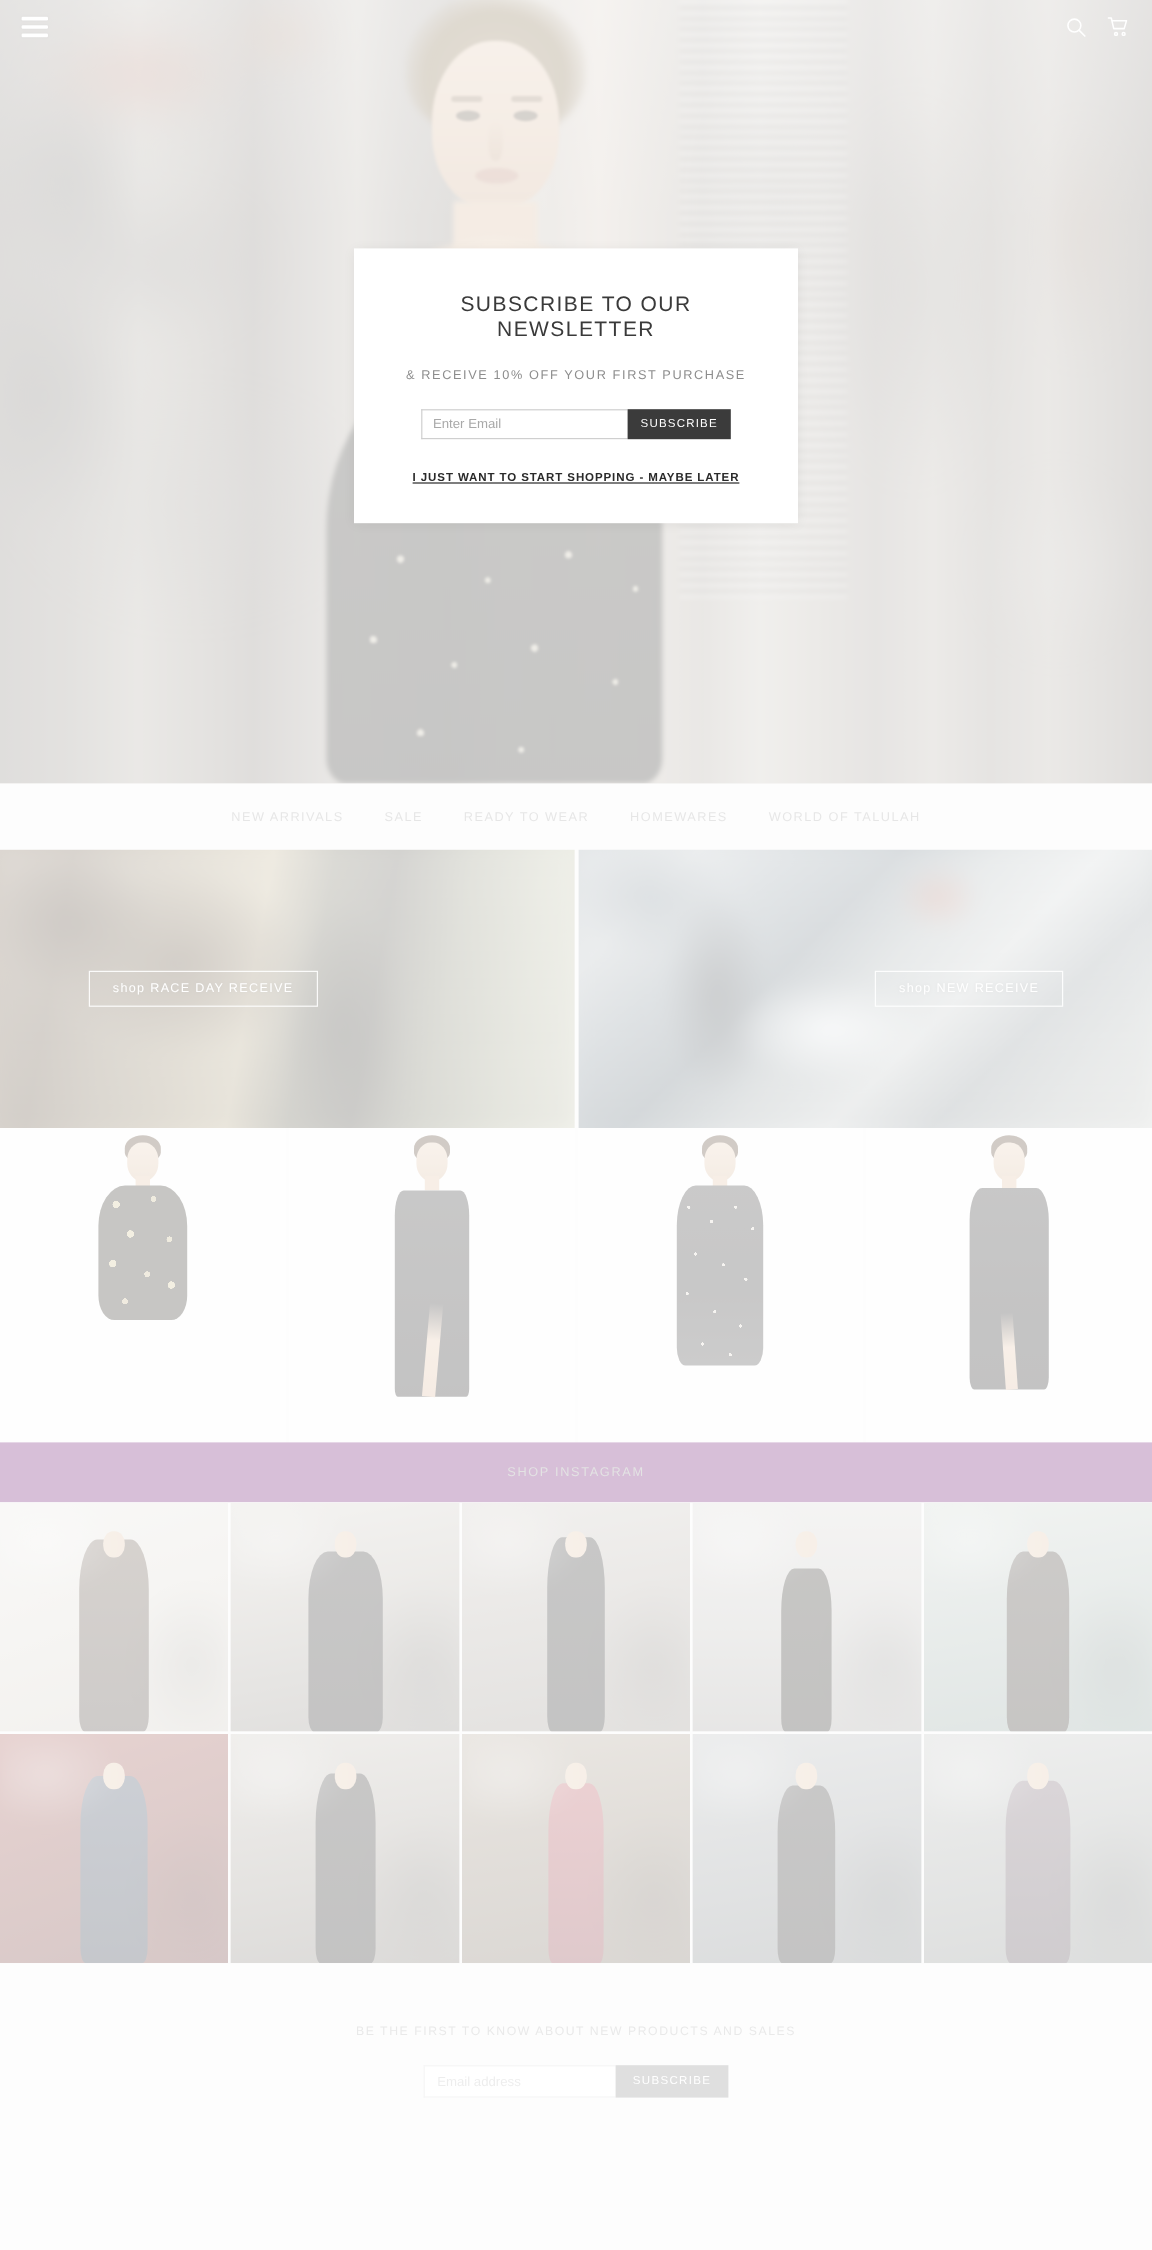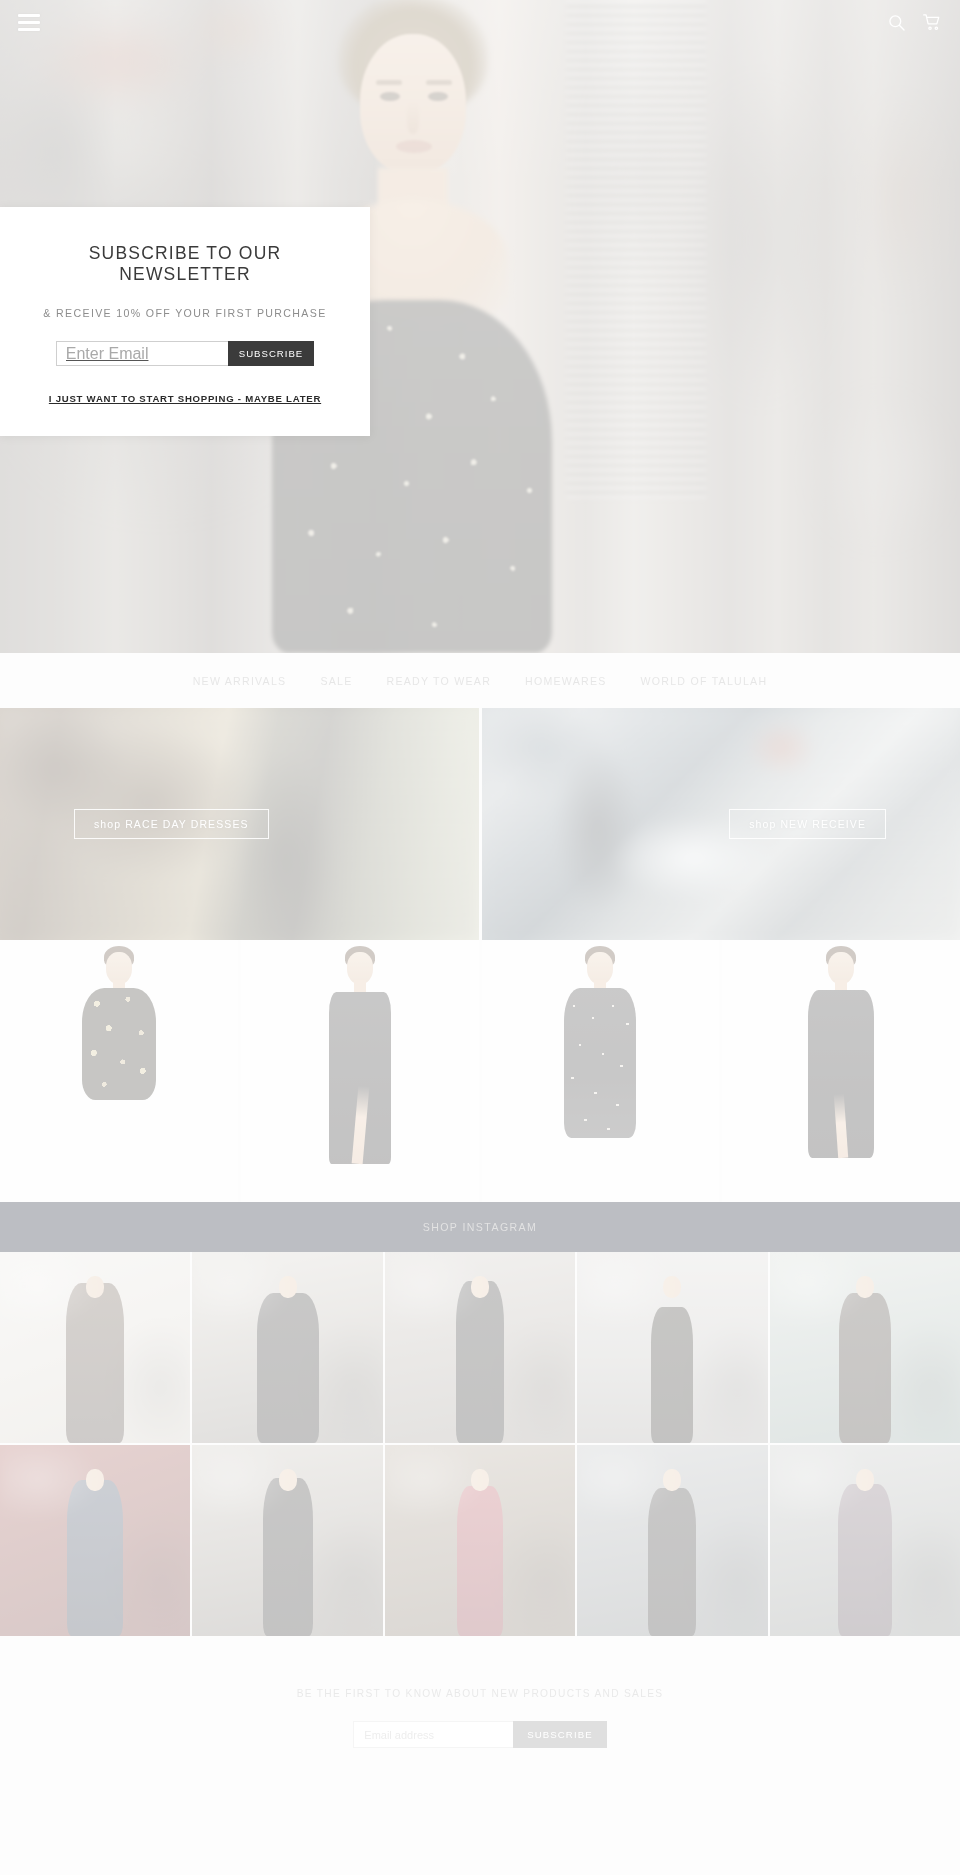--- a/index.html
+++ b/index.html
@@ -163,21 +163,21 @@
   .header-spacer { flex: 1; }
   .header-icons { display:flex; align-items:center; gap:16px; }
   .icon-btn { cursor:pointer; line-height:0; }
   .icon-btn svg { display:block; }
 
   
   .modal-wrap {
     position: absolute;
     left: 0; top: 0; width: 960px; height: 653px;
     z-index: 80;
-    display: flex; align-items: center; justify-content: flex-start;
+    display: flex; align-items: center; justify-content: center;
   }
   .modal {
     width: 370px;
     background: #ffffff;
     padding: 36px 26px 30px;
     text-align: center;
     box-shadow: 0 1px 10px rgba(0,0,0,.06);
     margin-top: -10px;
   }
   .modal-title {
@@ -197,26 +197,25 @@
     display: flex;
     justify-content: center;
     margin-bottom: 22px;
   }
   .modal-form input {
     width: 172px;
     height: 25px;
     border: 1px solid #cfcfcf;
     border-right: none;
     padding: 11px 9px;
-    font-size: 16px;
+    font-size: 11px;
     color: #555;
     font-family: "Liberation Sans", sans-serif;
     outline: none;
     background: #fff;
-    text-decoration: underline;
   }
   .modal-form input::placeholder { color: #a9a9a9; }
   .modal-form button {
     height: 25px;
     padding: 0 11px;
     background: #3b3b3b;
     color: #fff;
     border: none;
     font-size: 9.6px;
     letter-spacing: 1px;
@@ -421,21 +420,21 @@
     left:50%; bottom:0; width:10px; height:64px;
     background: linear-gradient(180deg, rgba(224,196,170,0), #e5c7ac 45%, #ddbb9f);
     transform: translateX(-50%) rotate(-4deg);
   }
 
   
   .insta-head {
     position: relative;
     width: 960px;
     height: 50px;
-    background: #0f172a;
+    background: #701a75;
     display: flex;
     align-items: center;
     justify-content: center;
     z-index: 10;
     text-align: center;
   }
   .insta-head span {
     font-size: 10.6px;
     letter-spacing: 1.4px;
     color: #9b9b9b;
@@ -596,21 +595,21 @@
     <a href="#">NEW ARRIVALS</a>
     <a href="#">SALE</a>
     <a href="#">READY TO WEAR</a>
     <a href="#">HOMEWARES</a>
     <a href="#">WORLD OF TALULAH</a>
   </nav>
 
   <section class="banners">
     <div class="banner banner-a">
       <div class="bg"></div>
-      <button class="cta">shop RACE DAY DRESSES</button>
+      <button class="cta">shop RACE DAY RECEIVE</button>
     </div>
     <div class="banner banner-b">
       <div class="bg"></div>
       <button class="cta">shop NEW RECEIVE</button>
     </div>
   </section>
 
   <section class="products">
     <div class="product prod1">
       <div class="pm">

